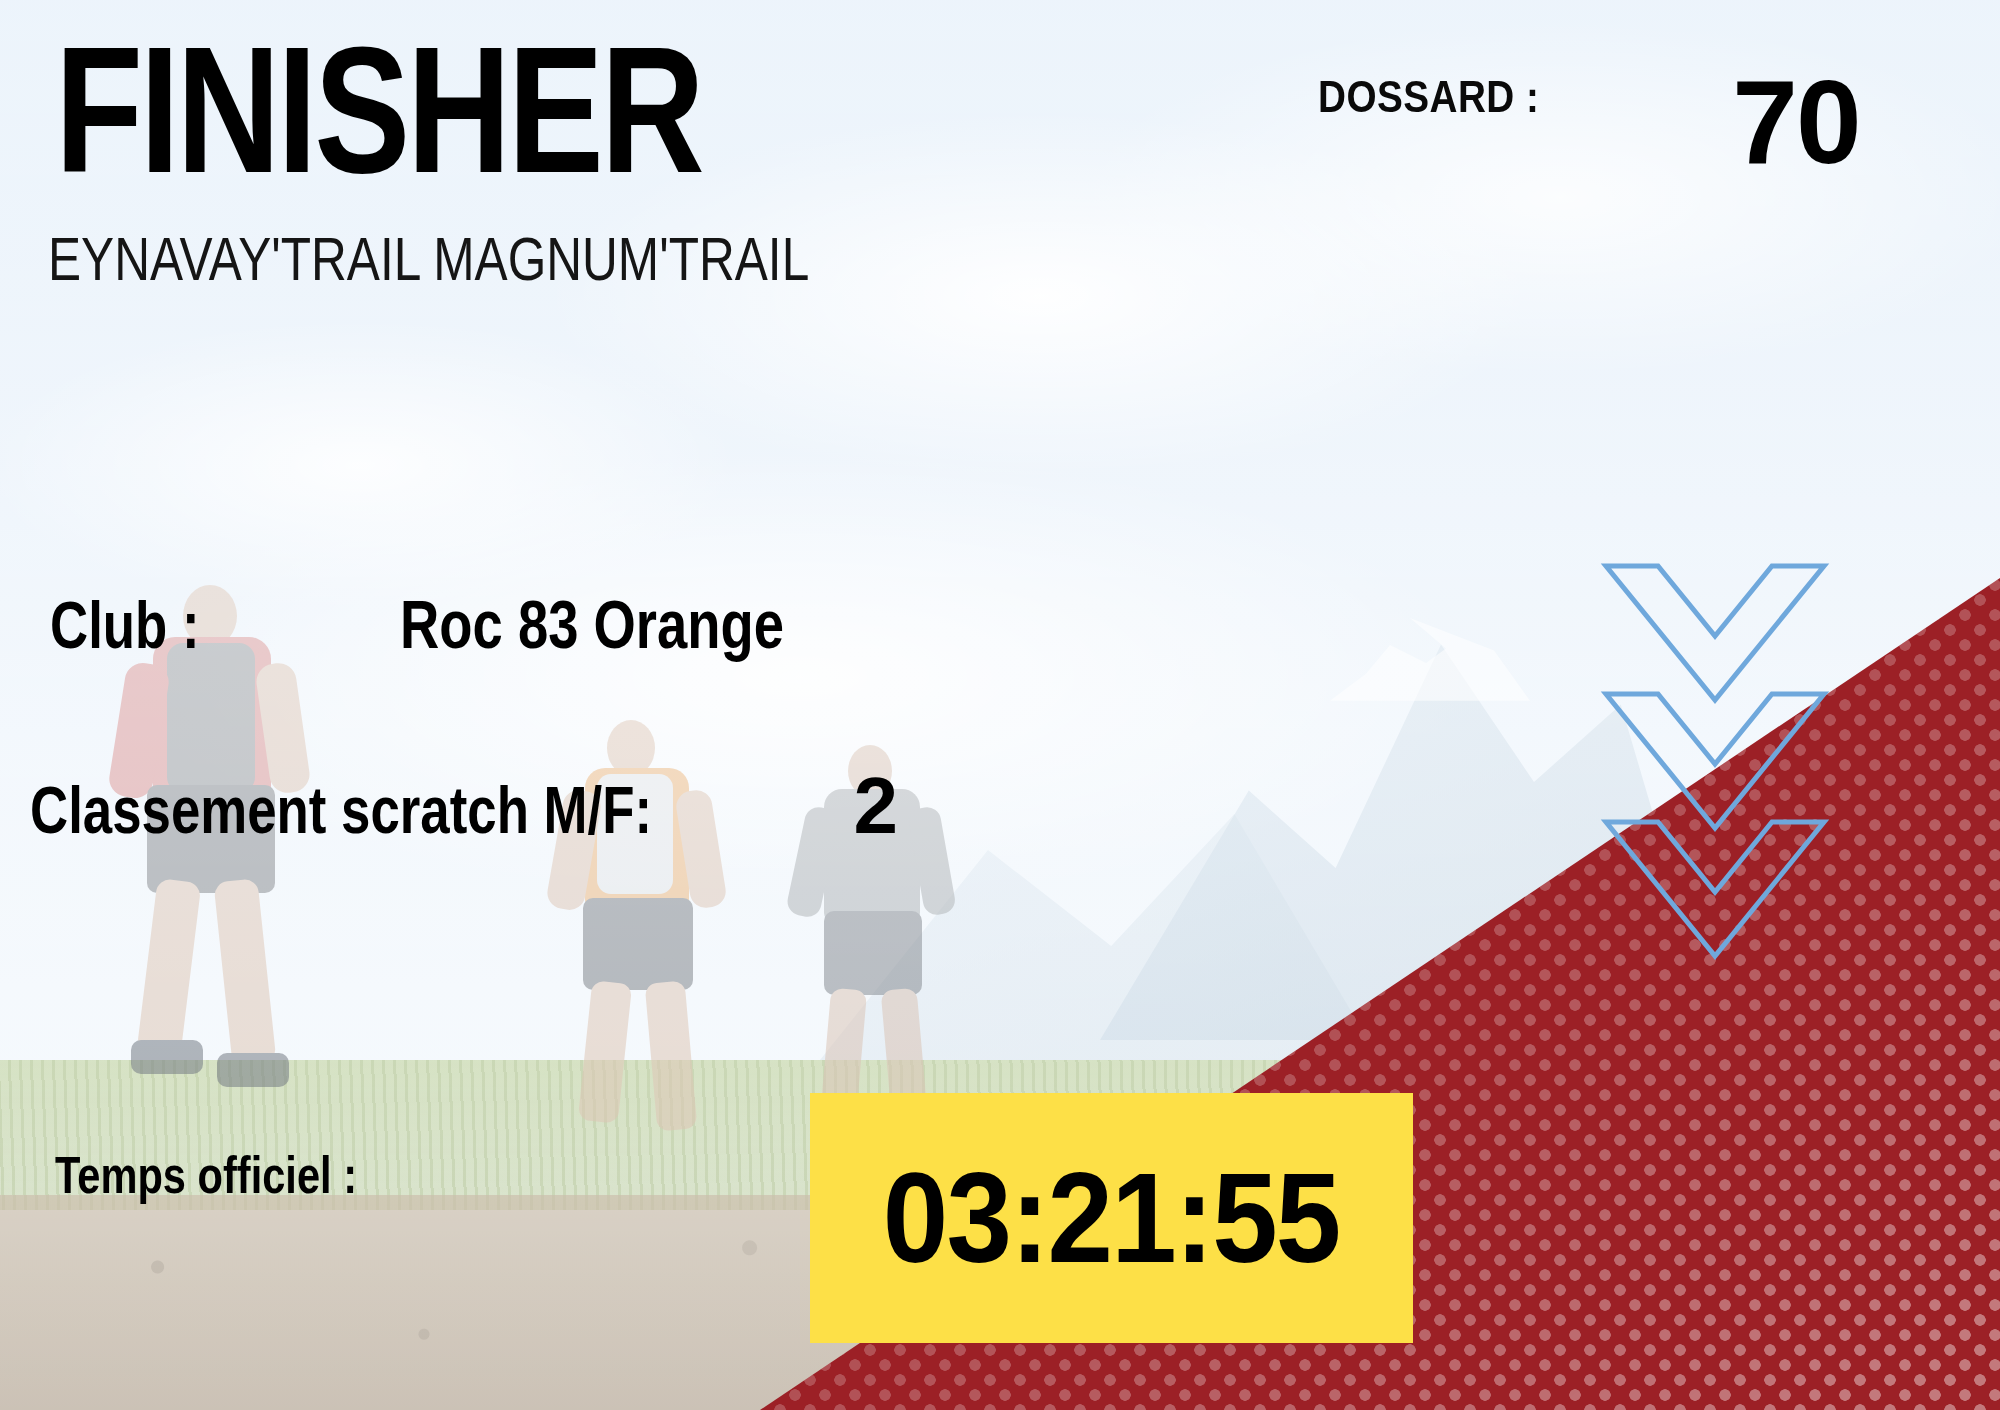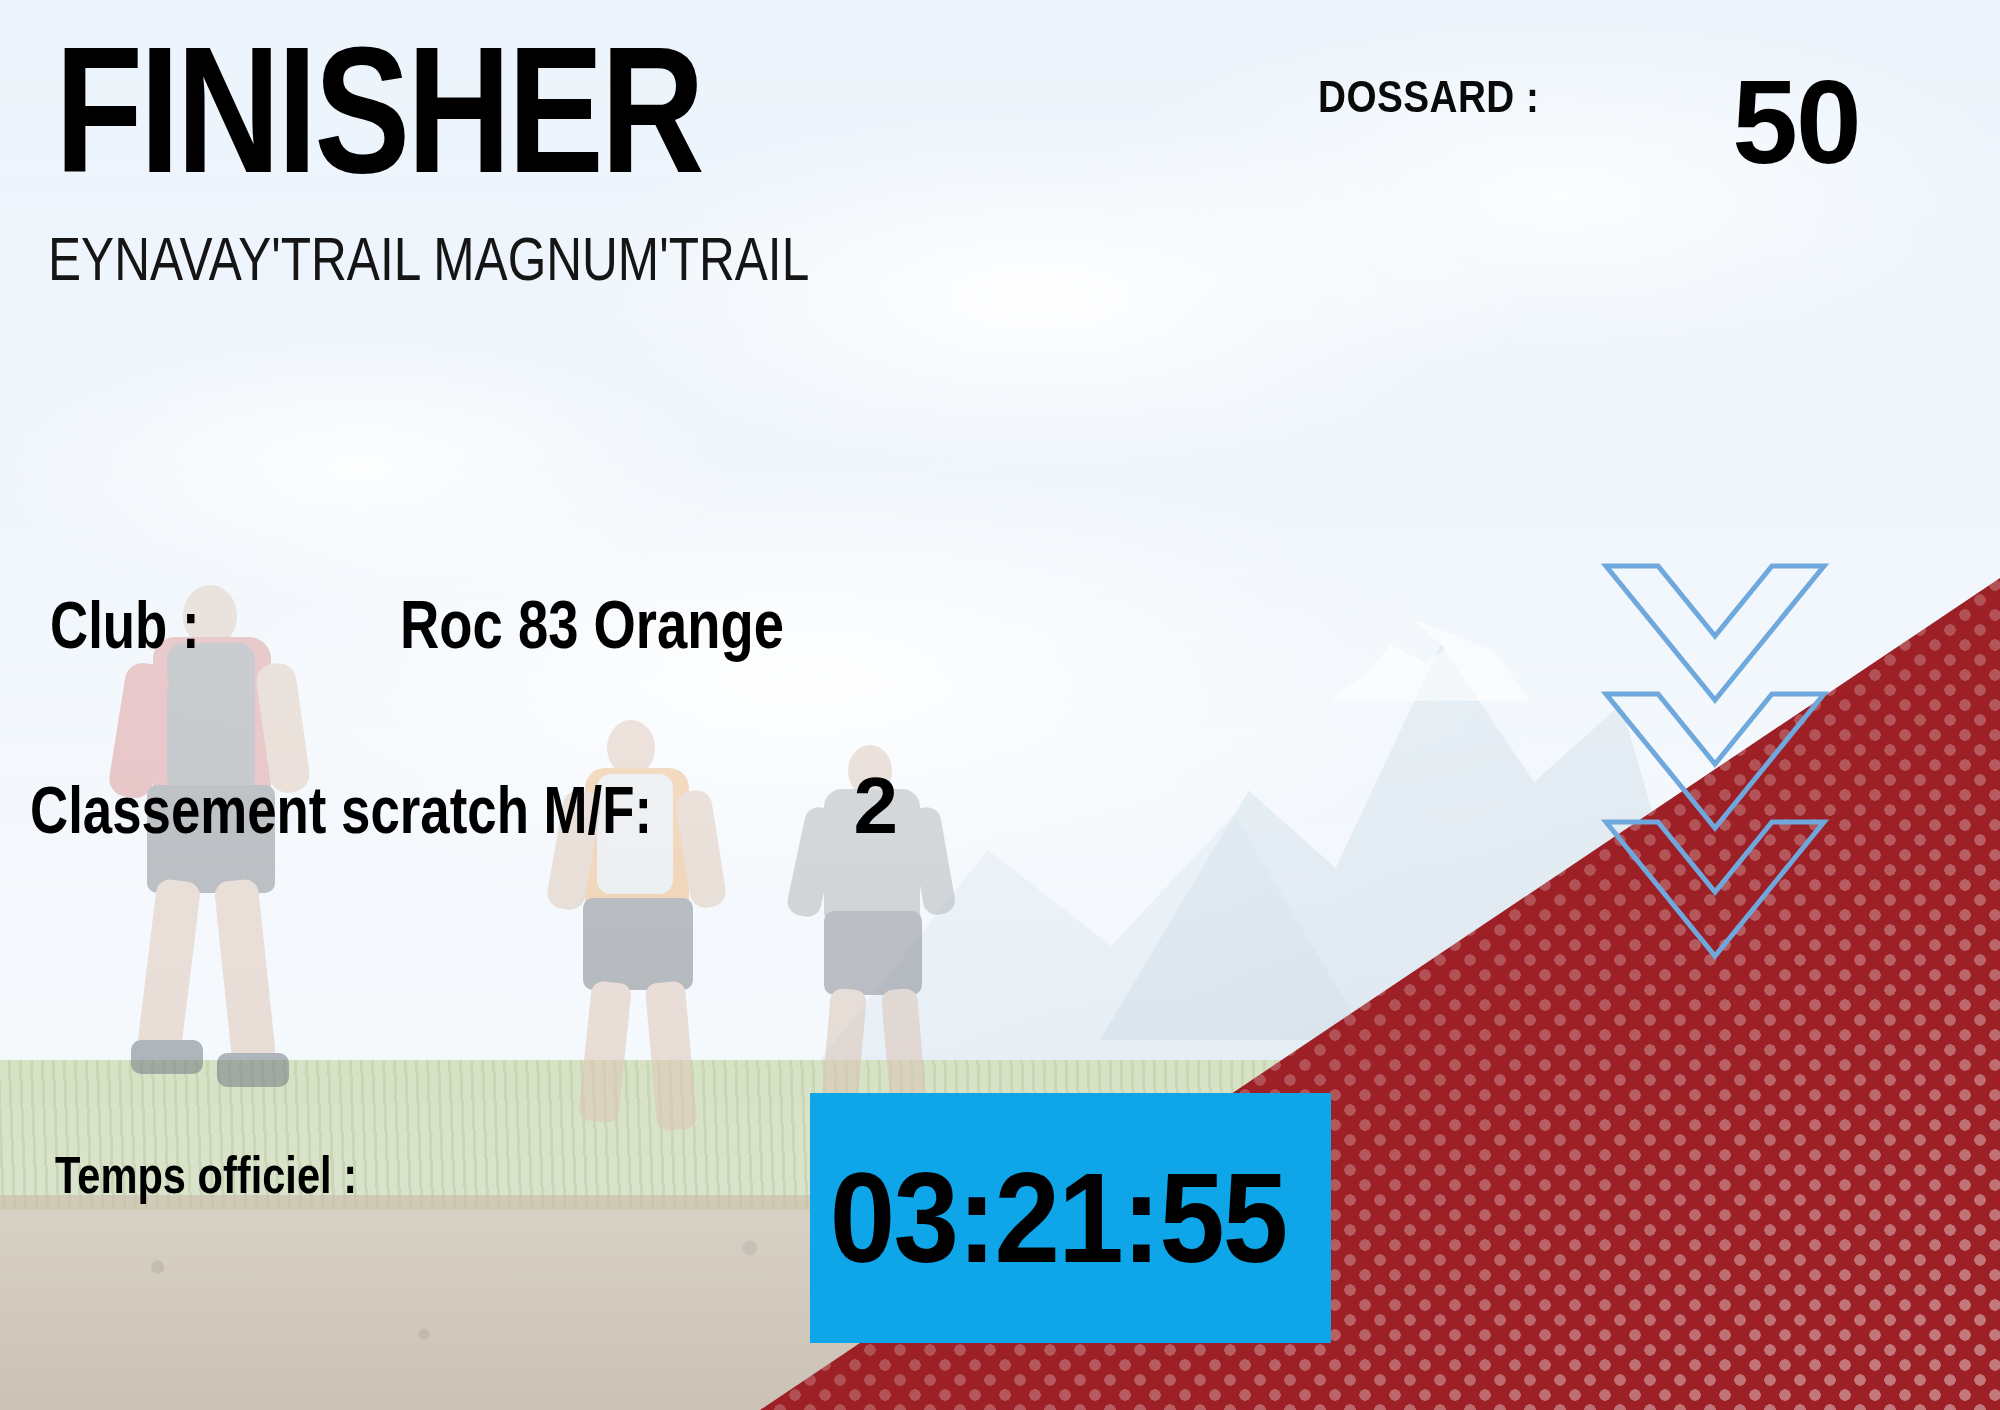--- a/index.html
+++ b/index.html
@@ -173,23 +173,23 @@
   .row-club .lbl  { width:350px; }
   .row-club .val  { font-size:68px; }
   .row-scr .lbl   { }
   .row-scr .val   { font-size:80px; transform:scaleX(1); padding-left:46px; letter-spacing:0; }
   .row-cat .lbl   { }
   .row-cat .val   { font-size:80px; transform:scaleX(1); padding-left:34px; }
   .row-temps .lbl { }
 
   
   .time-box {
-    position:absolute; left:810px; top:1093px; width:521px; height:250px;
-    background:#0ea5e9;
-    display:flex; align-items:center; 
+    position:absolute; left:810px; top:1093px; width:603px; height:250px;
+    background:#fde047;
+    display:flex; align-items:center; justify-content:center;
   }
   .time-val {
     font-family:"Liberation Sans","DejaVu Sans",sans-serif;
     font-weight:700; font-size:128px; line-height:1; color:#000;
     transform: scaleX(.92); transform-origin:center;
     letter-spacing:-2px;
     white-space:nowrap;
   }
 </style>
 </head>
@@ -263,21 +263,21 @@
         <path d="M6 6 L58 6 L115 76 L172 6 L224 6 L115 140 Z" fill="none" stroke="#6fa8dc" stroke-width="5"></path>
       </svg>
     </div>
   </div>
 
   <div class="finisher">FINISHER</div>
   <div class="subtitle">EYNAVAY'TRAIL MAGNUM'TRAIL</div>
 
   <div class="dossard-label">DOSSARD :</div>
   <div class="badge">
-    <span class="badge-num">50</span>
+    <span class="badge-num">70</span>
   </div>
 
 
   <div class="field row-club">
     <span class="lbl">Club :</span><span class="val">Roc 83 Orange</span>
   </div>
 
   <div class="field row-scr">
     <span class="lbl">Classement scratch M/F:</span><span class="val">2</span>
   </div>

